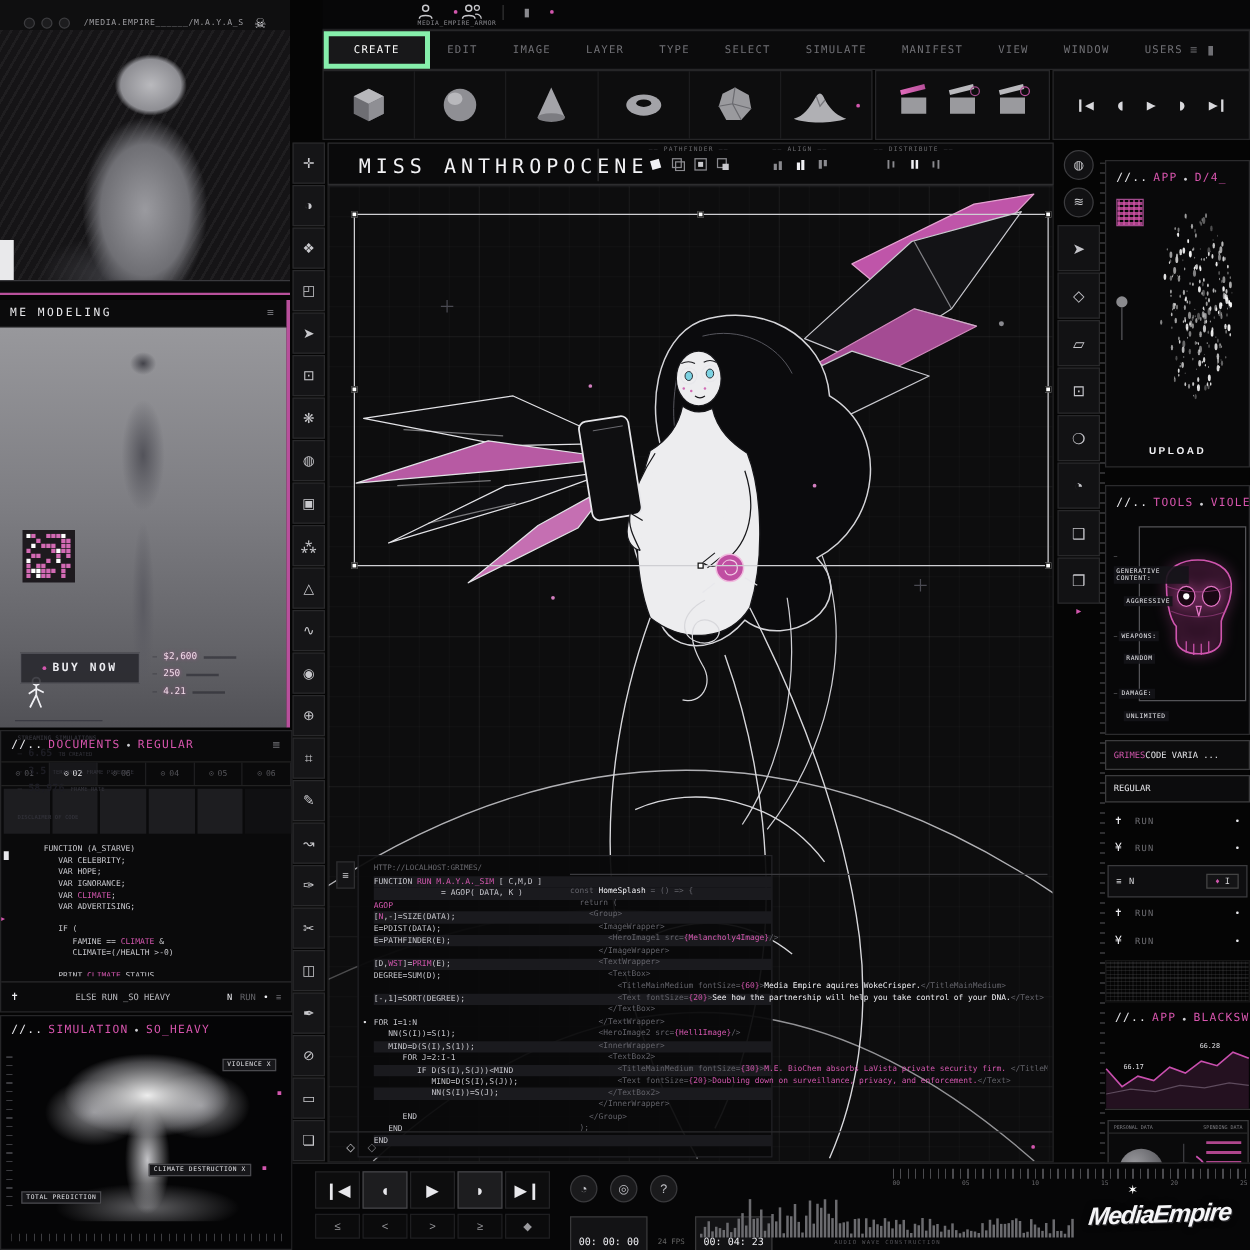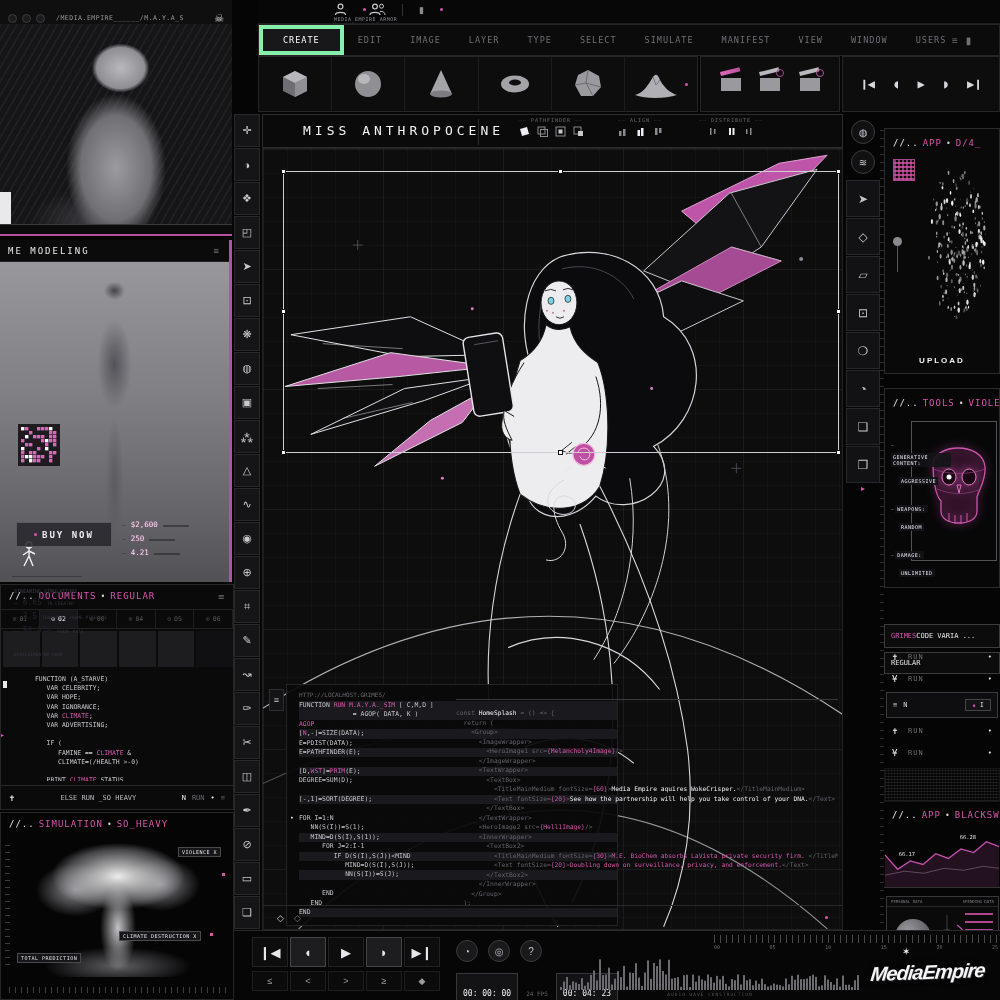--- a/index.html
+++ b/index.html
@@ -8,21 +8,21 @@
   .mono{font-family:"DejaVu Sans Mono",monospace;}
   #stage{position:relative;width:1000px;height:1000px;background:#050505;overflow:hidden;}
   .abs{position:absolute}
   .panel{position:absolute;background:#0a0a0b;border:1px solid #262628;}
   .phead{display:flex;align-items:center;gap:4px;height:22px;padding:0 8px;font-family:"DejaVu Sans Mono",monospace;font-size:9px;letter-spacing:1px;}
   .phead .pfx{color:#e8e8ec}.phead .pname{color:#d855ae}.phead .pdot{color:#cfcfd4;font-size:8px}.phead .pacc{color:#d855ae}
   .phead .hmenu{margin-left:auto;color:#6f6f74;font-size:10px}
   .pk{color:#d357ae}.bt{color:#f0f0f4}
   
   #photo-panel{left:0;top:0;width:232px;height:236px;background:#131213;border-bottom:2px solid #b8509b;}
-  .ph-header{position:absolute;left:0;top:0;width:100%;height:37px;background:#0f0f10;border-bottom:1px solid #2c2c2e;display:flex;align-items:center;gap:5px;padding:0 8px;}
+  .ph-header{position:absolute;left:0;top:0;width:100%;height:37px;background:#0f0f10;border-bottom:1px solid #2c2c2e;display:flex;align-items:center;gap:5px;padding:0 19px;}
   .tdot{width:9px;height:9px;border-radius:50%;background:#1c1c1e;border:1px solid #3c3c3f;}
   .ph-path{font-family:"DejaVu Sans Mono",monospace;font-size:6.5px;color:#9a9a9e;letter-spacing:.5px;margin-left:6px;}
   .ph-skull{margin-left:auto;color:#d8d8dc;font-size:11px}
   .ph-img{position:absolute;left:0;top:24px;width:232px;height:200px;
     background:
       radial-gradient(ellipse 40px 34px at 52% 22%, #b9b9bd, #8e8e93 60%, rgba(0,0,0,0) 72%),
       radial-gradient(ellipse 64px 95px at 50% 72%, #9a9a9f, #6f6f74 55%, rgba(0,0,0,0) 78%),
       radial-gradient(ellipse 90px 46px at 40% 98%, #3c3c41, rgba(0,0,0,0) 70%),
       repeating-linear-gradient(120deg, rgba(255,255,255,.045) 0 2px, rgba(0,0,0,0) 2px 7px),
       #151416;}
@@ -84,21 +84,21 @@
   .shape-slot{flex:1;height:100%;display:flex;align-items:center;justify-content:center;border-right:1px solid #1c1c1e;}
   #clapbar{left:700px;top:56px;width:140px;height:56px;background:#0d0d0e;border:1px solid #262628;display:flex;align-items:center;justify-content:space-evenly;}
   .clap{position:relative;width:20px;height:13px;background:#9a9a9e;}
   .clap::before{content:"";position:absolute;left:0;top:-6px;width:20px;height:4px;background:#b9b9bd;transform:rotate(-14deg);transform-origin:left bottom;}
   .clap.pink::before{background:linear-gradient(90deg,#e06cbb,#b8509b);}
   .clap .ring{position:absolute;right:-4px;top:-9px;width:8px;height:8px;border:1.5px solid #a04a8a;border-radius:50%;}
   #transport-top{left:842px;top:56px;width:158px;height:56px;background:#0d0d0e;border:1px solid #262628;display:flex;align-items:center;justify-content:space-evenly;}
   .ttb{color:#d8d8dc;font-size:12px;font-family:"DejaVu Sans Mono",monospace;}
   
   #canvas-titlebar{left:262px;top:114px;width:581px;height:34px;background:#0a0a0b;border:1px solid #2d2d2f;}
-  .cv-title{position:absolute;left:40px;top:8px;font-family:"DejaVu Sans Mono",monospace;font-size:13px;letter-spacing:4px;color:#f2f2f5;}
+  .cv-title{position:absolute;left:24px;top:8px;font-family:"DejaVu Sans Mono",monospace;font-size:16px;letter-spacing:4px;color:#f2f2f5;}
   .arr-sec{position:absolute;top:2px;height:30px;}
   .arr-label{text-align:center;font-size:5px;color:#6c6c70;letter-spacing:1px;font-family:"DejaVu Sans Mono",monospace;}
   .arr-label::before,.arr-label::after{content:" —— ";color:#3a3a3e}
   .arr-icons{display:flex;justify-content:center;gap:7px;margin-top:3px;}
   .vline{position:absolute;left:215px;top:4px;width:1px;height:26px;background:#2c2c2e;}
   
   #left-tools{left:234px;top:114px;width:26px;height:826px;display:flex;flex-direction:column;gap:1px;}
   .ltool{width:26px;height:33px;background:#151517;border:1px solid #29292b;display:flex;align-items:center;justify-content:center;color:#c9c9cd;font-size:11px;}
   
   #canvas{left:262px;top:148px;width:581px;height:782px;background:#0d0d0e;border:1px solid #232325;
@@ -130,21 +130,21 @@
   .node{position:absolute;left:8px;top:108px;width:9px;height:9px;border-radius:50%;background:#8a8a8e;}
   .node::after{content:"";position:absolute;left:4px;top:9px;width:1px;height:26px;background:#55555a;}
   .pface{position:absolute;left:26px;top:34px;width:86px;height:168px;}
   .upload-label{position:absolute;left:0;bottom:8px;width:100%;text-align:center;font-size:8px;font-weight:bold;letter-spacing:2px;color:#f2f2f5;}
   #tools-panel{left:884px;top:388px;width:116px;height:200px;background:#070708;border:1px solid #2b2b2d;}
   .bracket{position:absolute;left:26px;top:32px;width:86px;height:140px;border:1px solid rgba(160,160,165,.5);}
   .skullbox{position:absolute;left:34px;top:36px;width:80px;height:132px;filter:drop-shadow(0 0 5px rgba(207,85,174,.75));}
   .tp-item{margin-bottom:10px;}
   .tp-k,.tp-v{display:inline-block;background:rgba(20,20,24,.9);color:#e8e8ec;font-family:"DejaVu Sans Mono",monospace;font-size:5px;letter-spacing:.5px;padding:1px 2px;}
   .tp-item .dash{color:#8a8a8f;font-size:5px;}
-  .selbox{position:absolute;width:116px;background:#0c0c0d;border:1px solid #3c3c3e;display:flex;align-items:center;padding:0 6px;font-family:"DejaVu Sans Mono",monospace;font-size:7px;color:#e4e4e8;margin-top:32px;}
+  .selbox{position:absolute;width:116px;background:#0c0c0d;border:1px solid #3c3c3e;display:flex;align-items:center;padding:0 6px;font-family:"DejaVu Sans Mono",monospace;font-size:7px;color:#e4e4e8;}
   .runrow{display:flex;align-items:center;gap:8px;height:22px;padding:0 8px;font-family:"DejaVu Sans Mono",monospace;}
   .runrow .ric{color:#f0f0f4;font-size:9px;width:8px}
   .runrow .rlb{color:#6f6f74;font-size:7px;letter-spacing:1px;}
   .runrow .rdot{margin-left:auto;color:#e8e8ec;font-size:7px;}
   .stepper{display:flex;align-items:center;gap:6px;height:26px;border:1px solid #3a3a3c;background:#0e0e10;margin:2px 2px;padding:0 6px;font-family:"DejaVu Sans Mono",monospace;font-size:7px;color:#d8d8dc;}
   .stepval{margin-left:auto;border:1px solid #444;background:#141416;padding:1px 6px;display:flex;gap:4px;align-items:center;}
   #matrix-noise{left:884px;top:768px;width:116px;height:34px;background:repeating-linear-gradient(0deg,rgba(150,150,155,.25) 0 1px,rgba(0,0,0,0) 1px 3px),repeating-linear-gradient(90deg,rgba(120,120,125,.2) 0 1px,rgba(0,0,0,0) 1px 3px);border:1px solid #222;opacity:.6}
   #blackswan{left:884px;top:806px;width:116px;height:194px;}
   .bs-chartbox{position:absolute;left:0;top:20px;width:116px;height:62px;border-bottom:1px solid #333;}
   .bs-radar{position:absolute;left:2px;top:90px;width:113px;height:86px;border:1px solid #38383a;background:#0a0a0b;}

